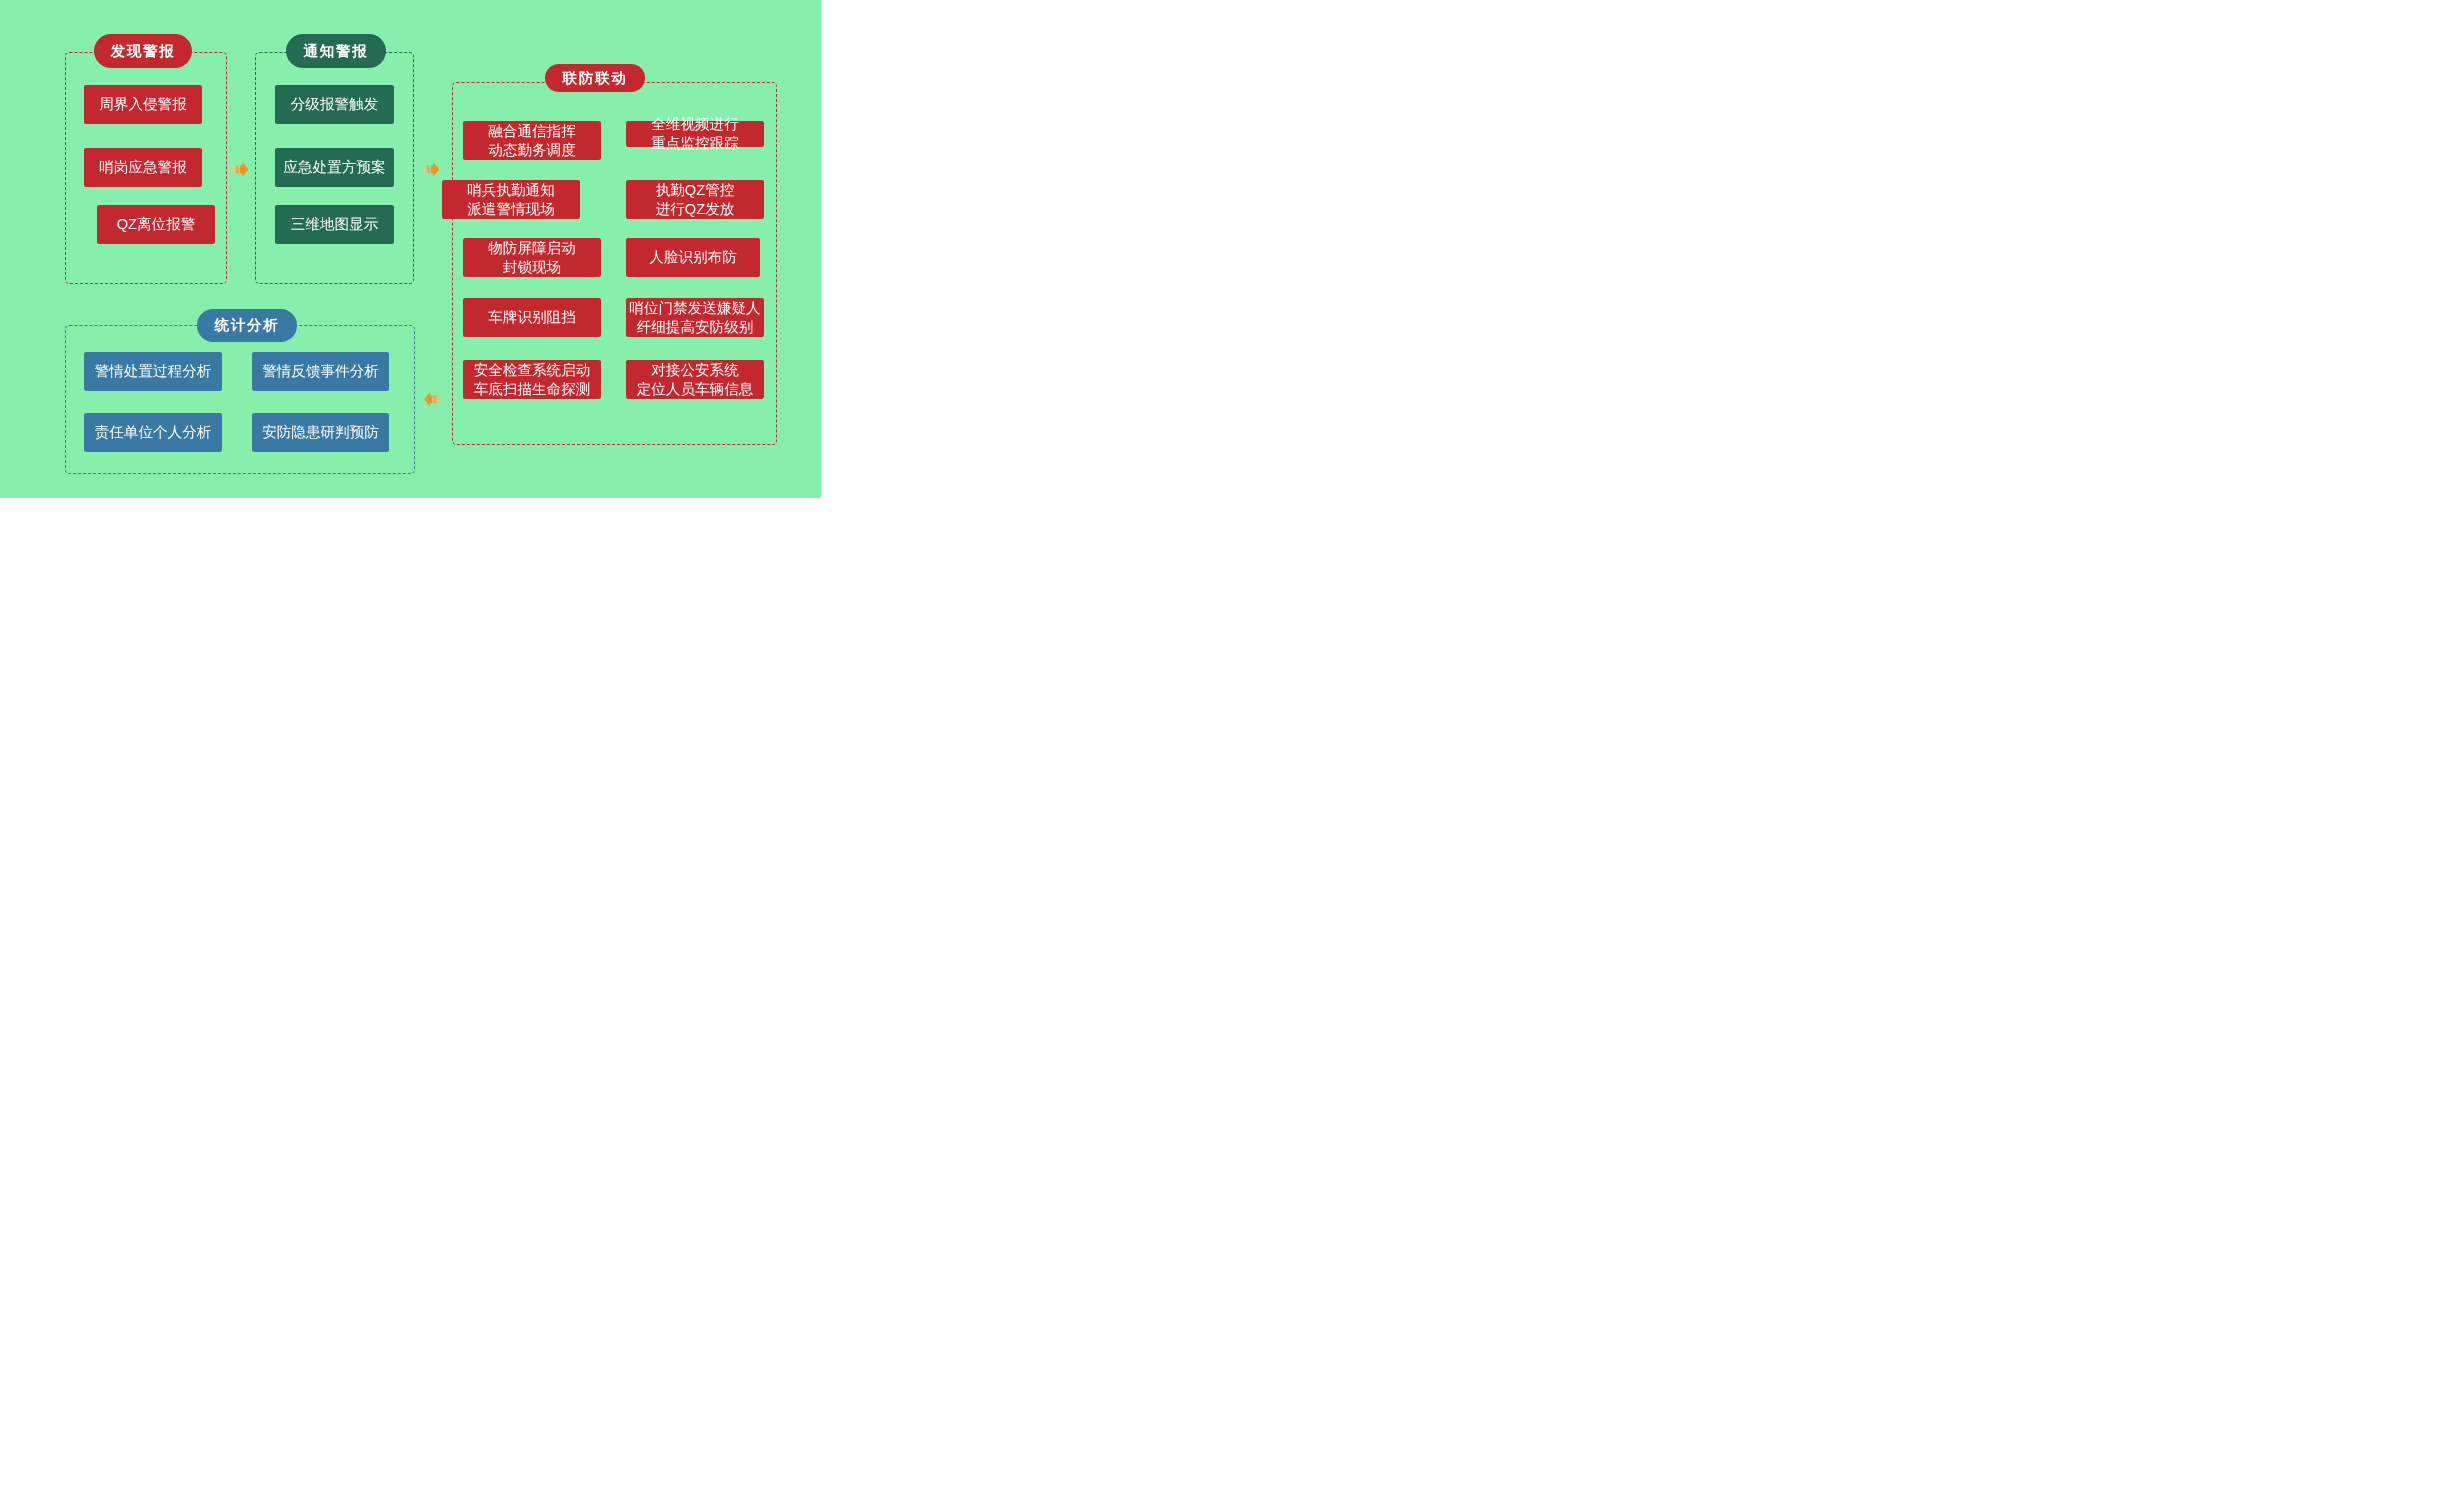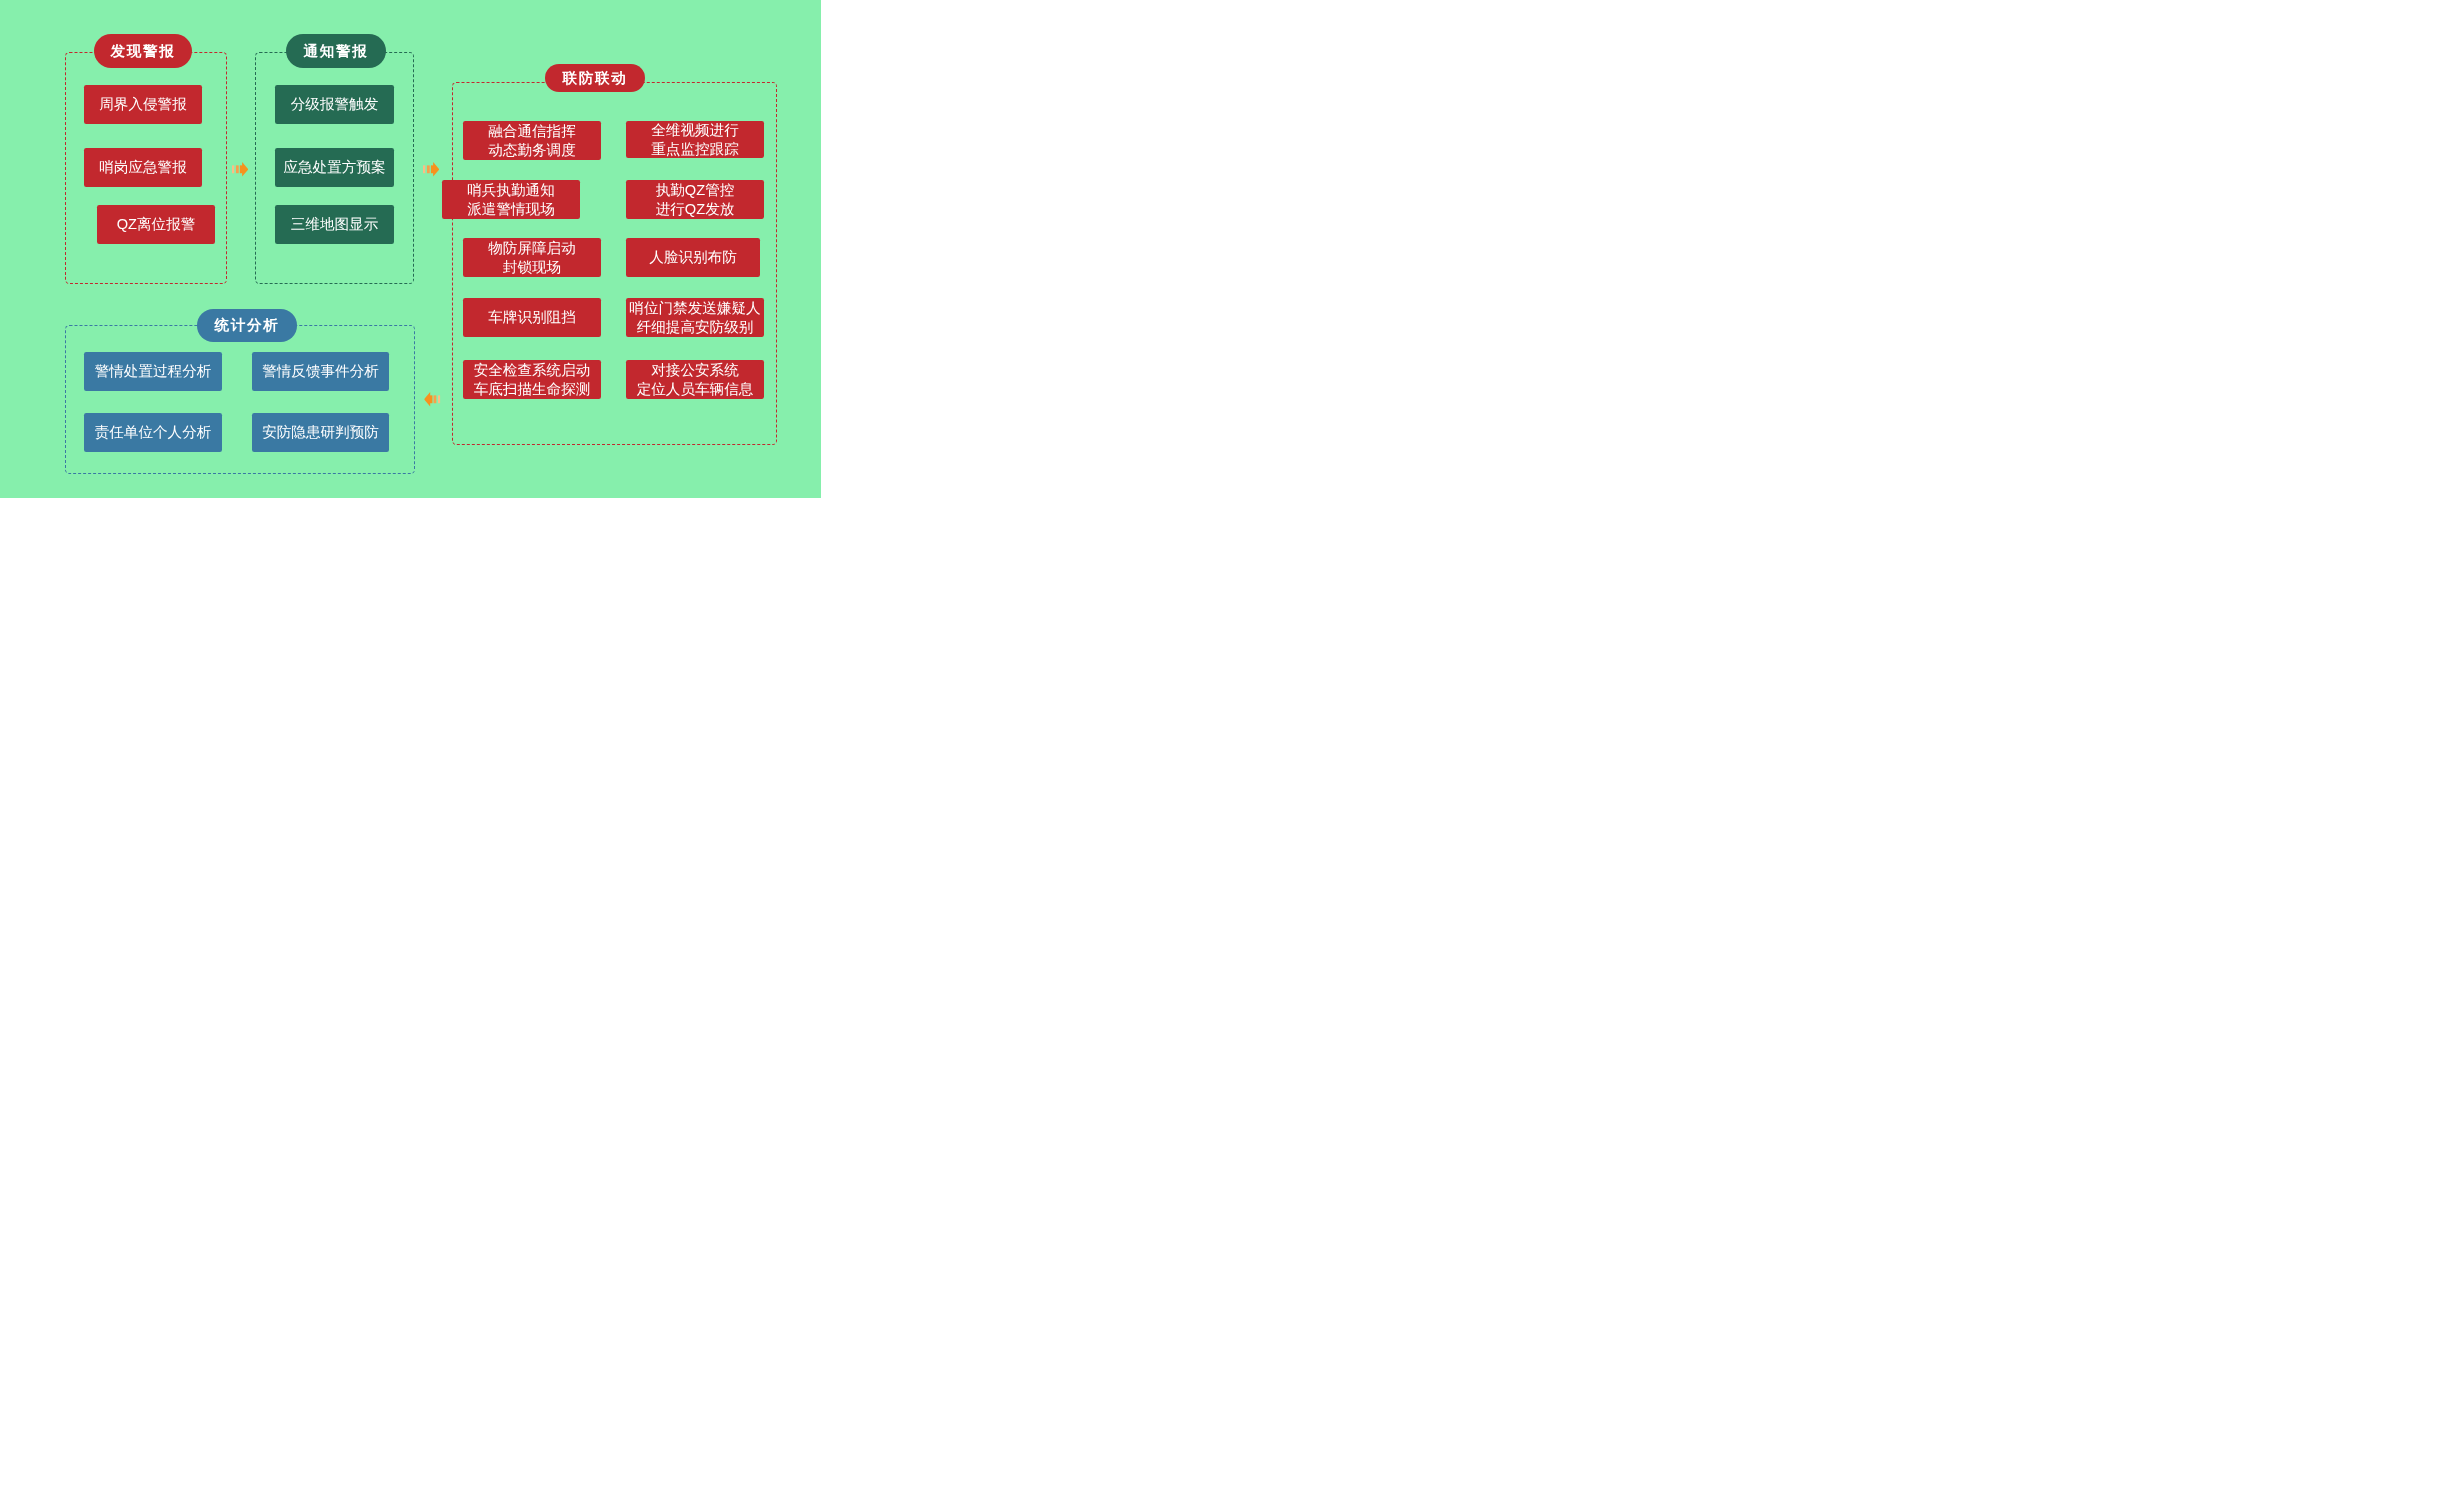--- a/index.html
+++ b/index.html
@@ -83,21 +83,21 @@
     <rect x="7" y="6" width="5" height="14" fill="var(--orange_mid)"></rect>
     <rect x="14" y="6" width="6" height="14" fill="var(--orange)"></rect>
     <polygon points="18,0 29,13 18,26" fill="var(--orange)"></polygon>
   </svg>
 
   <div class="panel border-red" style="left:452px;top:82px;width:323px;height:361px;"></div>
   <div class="pill red" style="left:545px;top:64px;width:100px;height:28px;border-radius:18px;font-family:Liberation Mono, monospace;">联防联动</div>
 
   <div class="box red" style="left:463px;top:121px;width:138px;height:39px;">融合通信指挥
 动态勤务调度</div>
-  <div class="box red" style="left:626px;top:121px;width:138px;height:37px;">全维视频进行
+  <div class="box red" style="left:626px;top:121px;width:138px;height:26px;">全维视频进行
 重点监控跟踪</div>
 
   <div class="box red" style="left:442px;top:180px;width:138px;height:39px;">哨兵执勤通知
 派遣警情现场</div>
   <div class="box red" style="left:626px;top:180px;width:138px;height:39px;">执勤QZ管控
 进行QZ发放</div>
 
   <div class="box red" style="left:463px;top:238px;width:138px;height:39px;">物防屏障启动
 封锁现场</div>
   <div class="box red" style="left:626px;top:238px;width:134px;height:39px;">人脸识别布防</div>

